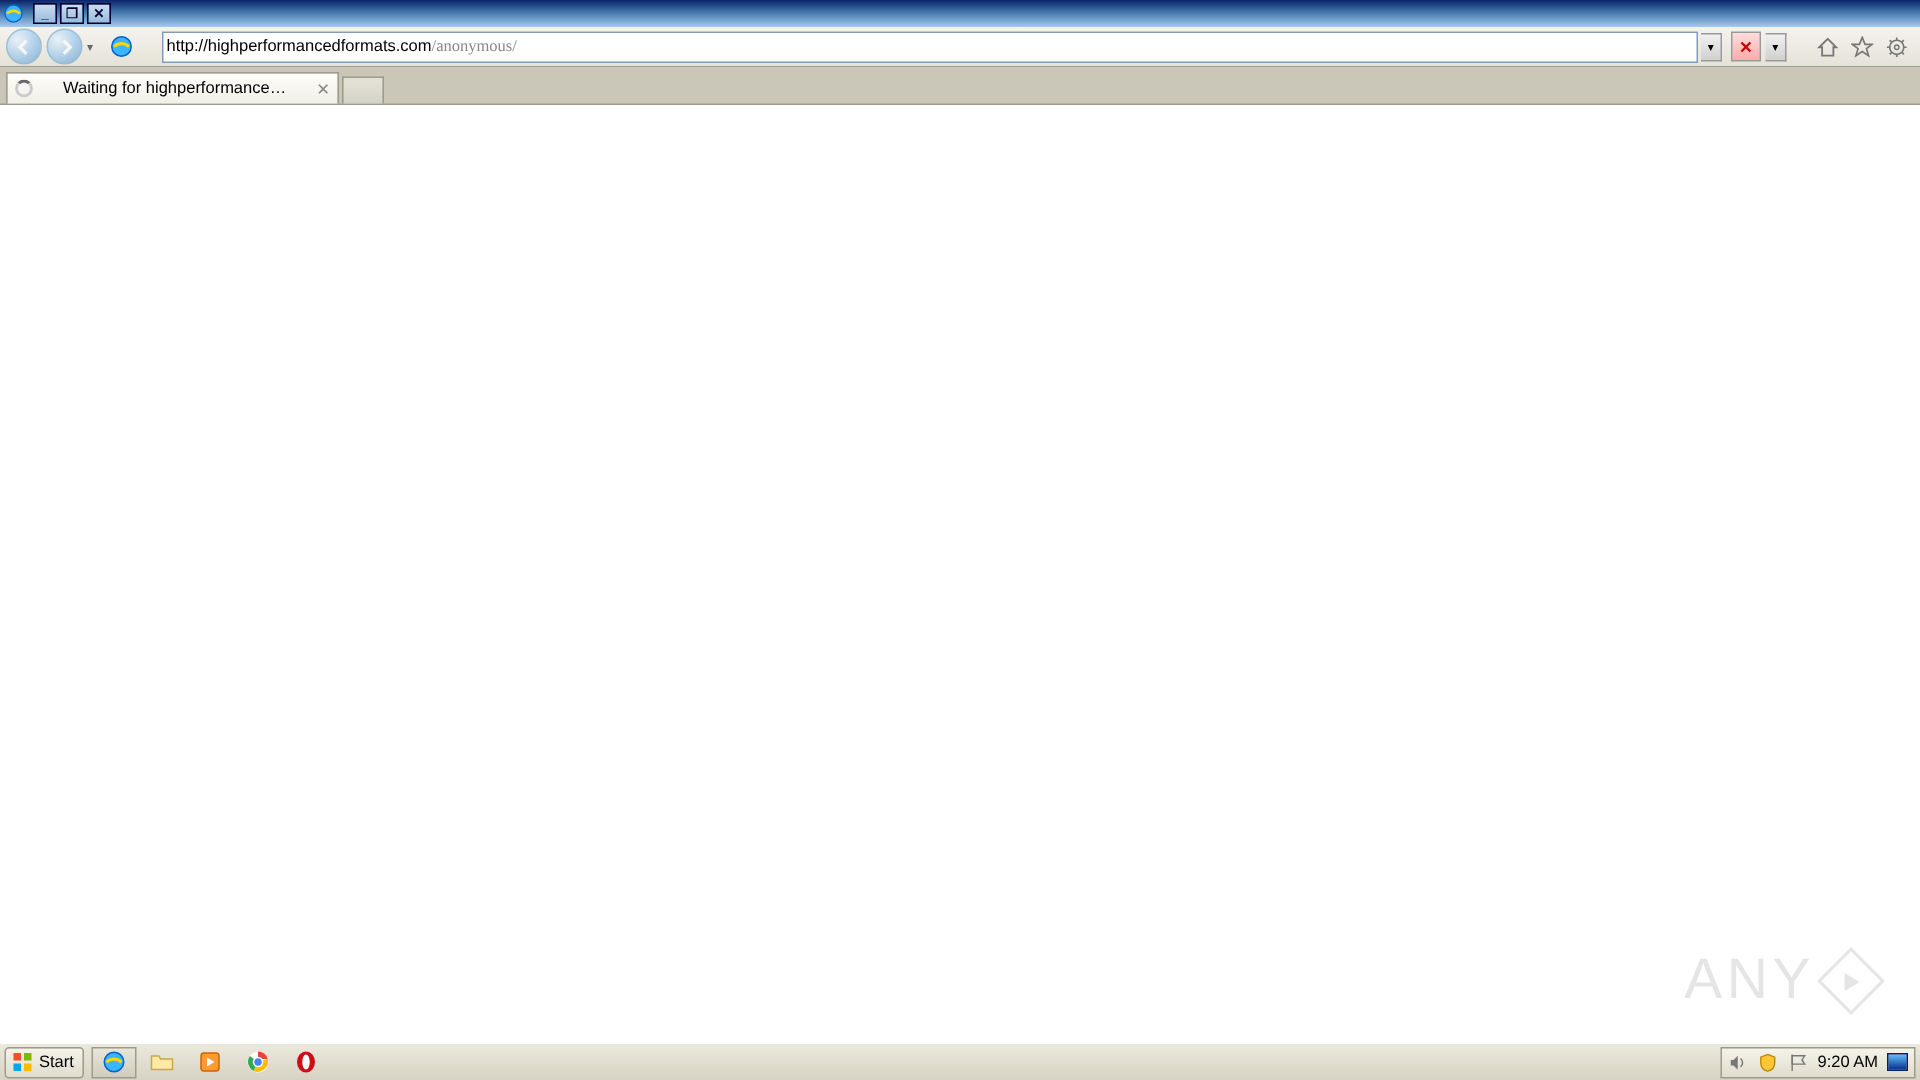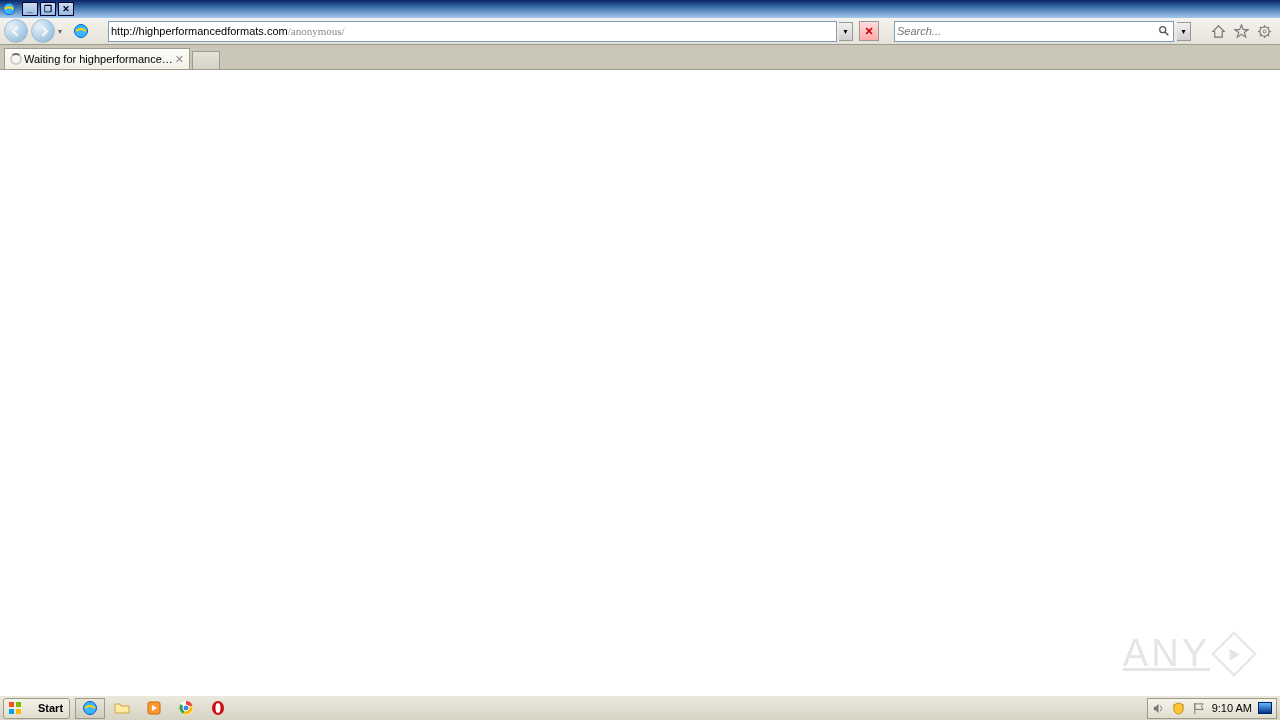--- a/index.html
+++ b/index.html
@@ -24,35 +24,35 @@
 .stopbtn { width: 20px; height: 20px; background: linear-gradient(to bottom, #fdd, #faa); border: 1px solid #999; display: flex; align-items: center; justify-content: center; color: #c00; font-weight: bold; font-size: 11px; cursor: pointer; margin-left: 3px; }
 .searchbox { width: 280px; height: 21px; background: #fff; border: 1px solid #7f9db9; display: flex; align-items: center; padding: 0 2px; margin-left: 12px; }
 .searchbox input { border: none; outline: none; font-size: 11px; font-style: italic; color: #888; width: 100%; }
 .searchbtn { width: 14px; height: 14px; display: flex; align-items: center; justify-content: center; }
 .searchdrop { width: 14px; height: 19px; background: linear-gradient(to bottom, #f0f0f0, #d0d0d0); border: 1px solid #999; border-left: none; display: flex; align-items: center; justify-content: center; cursor: pointer; font-size: 8px; }
 .toolicons { display: flex; gap: 7px; margin-left: 16px; margin-right: 4px; }
 .toolicon { width: 16px; height: 16px; cursor: pointer; display: flex; align-items: center; justify-content: center; }
 
 
 .tabbar { height: 25px; background: #cbc7b8; border-bottom: 1px solid #9c9c8c; display: flex; align-items: end; padding: 0 4px; }
-.tab { height: 21px; min-width: 185px; background: linear-gradient(to bottom, #fdfdfb, #f1efe6); border: 1px solid #9c9c8c; border-bottom: none; display: flex; align-items: center; padding: 0 5px; font-size: 11px; gap: 2px; cursor: pointer; }
+.tab { height: 21px; min-width: 185px; background: linear-gradient(to bottom, #fdfdfb, #f1efe6); border: 1px solid #9c9c8c; border-bottom: none; display: flex; align-items: center; padding: 0 5px; font-size: 11px; gap: 20px; cursor: pointer; }
 .tab .spinner { width: 12px; height: 12px; border: 2px solid #ccc; border-top-color: #666; border-radius: 50%; }
 .tab .tabtext { flex: 1; white-space: nowrap; overflow: hidden; text-overflow: ellipsis; }
 .tab .tabclose { font-size: 11px; color: #888; cursor: pointer; }
 .newtab { height: 18px; width: 28px; background: linear-gradient(to bottom, #e5e2d8, #d5d2c8); border: 1px solid #9c9c8c; border-bottom: none; margin-left: 2px; cursor: pointer; }
 
 
 .content { height: 625px; background: #fff; position: relative; }
-.watermark { position: absolute; bottom: 20px; right: 30px; font-size: 38px; font-weight: 300; color: rgba(180,180,180,0.35); letter-spacing: 3px; display: flex; align-items: center; gap: 8px; font-family: Arial, sans-serif; text-decoration: underline; }
+.watermark { position: absolute; bottom: 20px; right: 30px; font-size: 38px; font-weight: 300; color: rgba(180,180,180,0.35); letter-spacing: 3px; display: flex; align-items: center; gap: 8px; font-family: Arial, sans-serif; }
 .watermark .wplay { width: 32px; height: 32px; border: 2px solid rgba(180,180,180,0.35); transform: rotate(45deg); display: flex; align-items: center; justify-content: center; }
 .watermark .wplay::after { content: ''; border-left: 10px solid rgba(180,180,180,0.35); border-top: 6px solid transparent; border-bottom: 6px solid transparent; transform: rotate(-45deg); margin-left: 2px; }
 
 
 .taskbar { height: 25px; background: linear-gradient(to bottom, #ebe9dd, #d6d3c4); border-top: 1px solid #fff; display: flex; align-items: center; position: absolute; bottom: 0; left: 0; right: 0; }
-.startbtn { height: 21px; padding: 0 6px 0 4px; margin: 0 3px; background: linear-gradient(to bottom, #f5f3e9, #e0ddce); border: 1px solid #9c9c8c; border-radius: 3px; display: flex; align-items: center; gap: 16px; font-size: 11px; font-weight: bold; cursor: pointer; text-align: right; }
+.startbtn { height: 21px; padding: 0 6px 0 4px; margin: 0 3px; background: linear-gradient(to bottom, #f5f3e9, #e0ddce); border: 1px solid #9c9c8c; border-radius: 3px; display: flex; align-items: center; gap: 4px; font-size: 11px; font-weight: normal; cursor: pointer; text-align: right; }
 .startflag { width: 14px; height: 14px; }
 .tbitems { display: flex; gap: 2px; margin-left: 2px; }
 .tbitem { width: 30px; height: 21px; border: 1px solid transparent; display: flex; align-items: center; justify-content: center; cursor: pointer; }
 .tbitem.active { background: linear-gradient(to bottom, #e8e5d9, #d0cdbe); border: 1px solid #9c9c8c; }
 .tray { margin-left: auto; height: 21px; border: 1px solid #9c9c8c; background: linear-gradient(to bottom, #f5f3e9, #e0ddce); display: flex; align-items: center; padding: 0 4px; gap: 6px; margin-right: 3px; }
 .trayicon { width: 14px; height: 14px; display: flex; align-items: center; justify-content: center; }
 .clock { font-size: 11px; }
 .deskbtn { width: 14px; height: 12px; background: linear-gradient(to bottom, #6bf, #038); border: 1px solid #026; }
 
 
@@ -89,29 +89,20 @@
   <svg class="ie-url-icon" viewBox="0 0 16 16">
       <circle cx="8" cy="8" r="6.5" fill="#3db4ff" stroke="#0066cc"></circle>
       <path d="M3 8 Q8 4 13 8" stroke="#ffd700" stroke-width="2" fill="none"></path>
     </svg>
   <div class="urlbox">
     <span class="url-main" style="font-size:11px">http://highperformancedformats.com</span>
       <span class="url-path" style="font-size:11px">/anonymous/</span>
   </div>
   <div class="urldrop">▾</div>
   <div class="stopbtn">✕</div>
-  <div class="searchbox">
-    <input placeholder="Search..." style="">
-    <div class="searchbtn">
-      <svg viewBox="0 0 14 14" width="12" height="12">
-          <circle cx="5.5" cy="5.5" r="3.5" stroke="#555" stroke-width="1.5" fill="none"></circle>
-          <line x1="8.5" y1="8.5" x2="12" y2="12" stroke="#555" stroke-width="1.8"></line>
-        </svg>
-    </div>
-  </div>
   <div class="searchdrop">▾</div>
   <div class="toolicons">
     <div class="toolicon">
       <svg viewBox="0 0 16 16" width="15" height="15">
           <path d="M2 8 L8 2 L14 8 L12 8 L12 14 L4 14 L4 8 Z" fill="none" stroke="#777" stroke-width="1.3"></path>
         </svg>
     </div>
     <div class="toolicon">
       <svg viewBox="0 0 16 16" width="15" height="15">
           <path d="M8 1 L10 6 L15 6 L11 9 L12.5 14 L8 11 L3.5 14 L5 9 L1 6 L6 6 Z" fill="none" stroke="#777" stroke-width="1.2"></path>
@@ -207,16 +198,16 @@
       <svg width="13" height="13" viewBox="0 0 14 14">
           <path d="M7 1 L12 3 L12 7 Q12 12 7 13 Q2 12 2 7 L2 3 Z" fill="#ffc733" stroke="#b8860b"></path>
         </svg>
     </div>
     <div class="trayicon">
       <svg width="13" height="13" viewBox="0 0 14 14">
           <line x1="3" y1="1" x2="3" y2="13" stroke="#777"></line>
           <path d="M3 2 L12 2 L10 5 L12 8 L3 8 Z" fill="none" stroke="#777"></path>
         </svg>
     </div>
-    <div class="clock">9:10 AM</div>
+    <div class="clock">9:20 AM</div>
     <div class="deskbtn"></div>
   </div>
 </div>
 
 </body></html>

